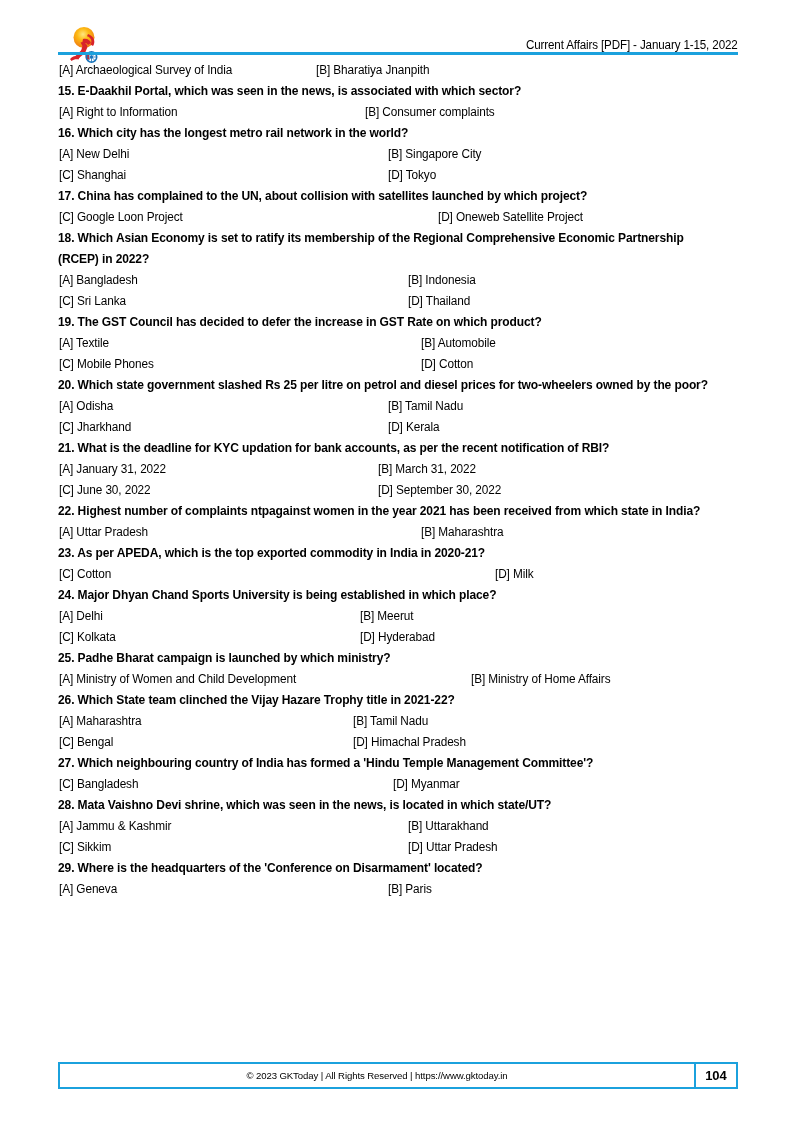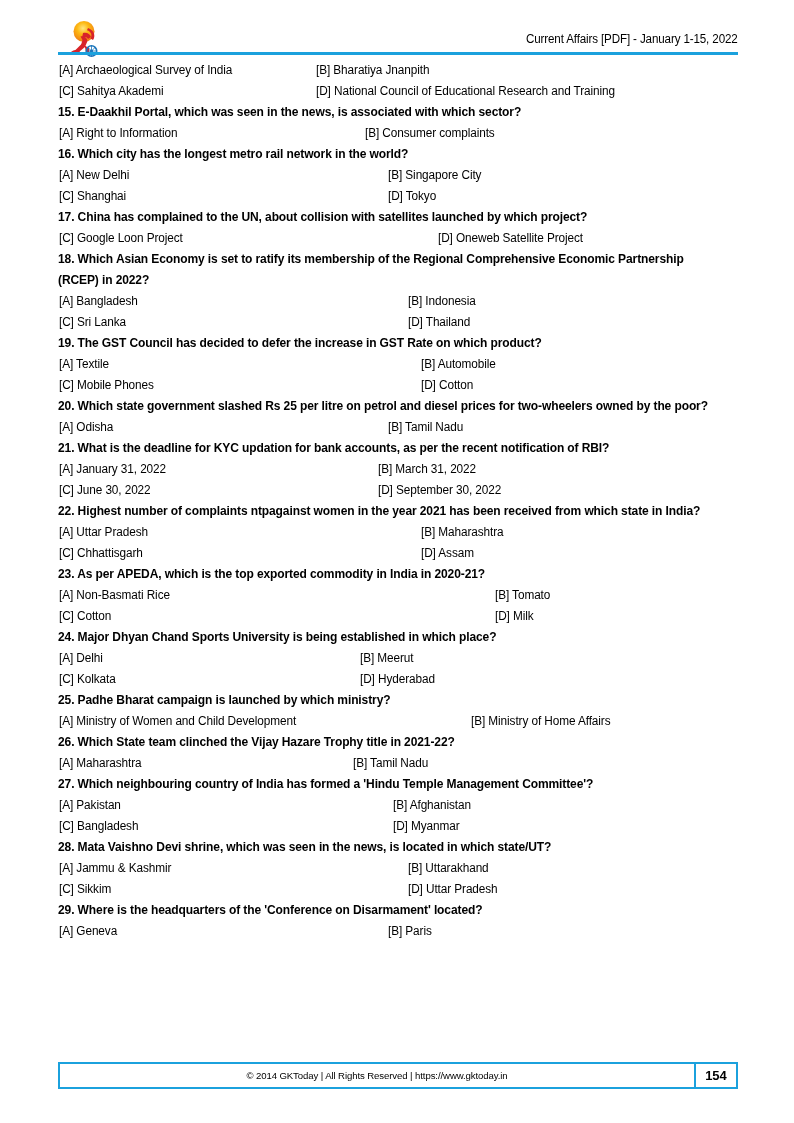--- a/index.html
+++ b/index.html
@@ -18,21 +18,21 @@
     height: 1123px;
     background: #ffffff;
     overflow: hidden;
     box-sizing: border-box;
   }
 
   
   .header {
     position: absolute;
     left: 58px;
-    top: 20px;
+    top: 26px;
     width: 680px;
     height: 38px;
   }
   .logo {
     position: absolute;
     left: 6px;
     top: 0px;
     width: 44px;
     height: 40px;
   }
@@ -159,24 +159,20 @@
     <div class="header-title">Current Affairs [PDF] - January 1-15, 2022</div>
   </div>
 
   <div class="header-rule"></div>
 
   <div class="content" id="content-root">
       <div class="optrow">
         <span class="opt opt-left">[A] Archaeological Survey of India</span>
         <span class="opt" style="left: 258px;">[B] Bharatiya Jnanpith</span>
       </div>
-      <div class="optrow">
-        <span class="opt opt-left">[C] Sahitya Akademi</span>
-        <span class="opt" style="left: 258px;">[D] National Council of Educational Research and Training</span>
-      </div>
       <div class="qline">15. E-Daakhil Portal, which was seen in the news, is associated with which sector?</div>
       <div class="optrow">
         <span class="opt opt-left">[A] Right to Information</span>
         <span class="opt" style="left: 307px;">[B] Consumer complaints</span>
       </div>
       <div class="qline">16. Which city has the longest metro rail network in the world?</div>
       <div class="optrow">
         <span class="opt opt-left">[A] New Delhi</span>
         <span class="opt" style="left: 330px;">[B] Singapore City</span>
       </div>
@@ -206,43 +202,39 @@
       </div>
       <div class="optrow">
         <span class="opt opt-left">[C] Mobile Phones</span>
         <span class="opt" style="left: 363px;">[D] Cotton</span>
       </div>
       <div class="qline">20. Which state government slashed Rs 25 per litre on petrol and diesel prices for two-wheelers owned by the poor?</div>
       <div class="optrow">
         <span class="opt opt-left">[A] Odisha</span>
         <span class="opt" style="left: 330px;">[B] Tamil Nadu</span>
       </div>
+      <div class="optrow">
+        <span class="opt opt-left">[C] Jharkhand</span>
+        <span class="opt" style="left: 330px;">[D] Kerala</span>
+      </div>
       <div class="qline">21. What is the deadline for KYC updation for bank accounts, as per the recent notification of RBI?</div>
       <div class="optrow">
         <span class="opt opt-left">[A] January 31, 2022</span>
         <span class="opt" style="left: 320px;">[B] March 31, 2022</span>
       </div>
       <div class="optrow">
         <span class="opt opt-left">[C] June 30, 2022</span>
         <span class="opt" style="left: 320px;">[D] September 30, 2022</span>
       </div>
       <div class="qline">22. Highest number of complaints ntpagainst women in the year 2021 has been received from which state in India?</div>
       <div class="optrow">
         <span class="opt opt-left">[A] Uttar Pradesh</span>
         <span class="opt" style="left: 363px;">[B] Maharashtra</span>
       </div>
-      <div class="optrow">
-        <span class="opt opt-left">[C] Chhattisgarh</span>
-        <span class="opt" style="left: 363px;">[D] Assam</span>
-      </div>
       <div class="qline">23. As per APEDA, which is the top exported commodity in India in 2020-21?</div>
-      <div class="optrow">
-        <span class="opt opt-left">[A] Non-Basmati Rice</span>
-        <span class="opt" style="left: 437px;">[B] Tomato</span>
-      </div>
       <div class="optrow">
         <span class="opt opt-left">[C] Cotton</span>
         <span class="opt" style="left: 437px;">[D] Milk</span>
       </div>
       <div class="qline">24. Major Dhyan Chand Sports University is being established in which place?</div>
       <div class="optrow">
         <span class="opt opt-left">[A] Delhi</span>
         <span class="opt" style="left: 302px;">[B] Meerut</span>
       </div>
       <div class="optrow">
@@ -252,25 +244,25 @@
       <div class="qline">25. Padhe Bharat campaign is launched by which ministry?</div>
       <div class="optrow">
         <span class="opt opt-left">[A] Ministry of Women and Child Development</span>
         <span class="opt" style="left: 413px;">[B] Ministry of Home Affairs</span>
       </div>
       <div class="qline">26. Which State team clinched the Vijay Hazare Trophy title in 2021-22?</div>
       <div class="optrow">
         <span class="opt opt-left">[A] Maharashtra</span>
         <span class="opt" style="left: 295px;">[B] Tamil Nadu</span>
       </div>
+      <div class="optrow">
+        <span class="opt opt-left">[C] Bengal</span>
+        <span class="opt" style="left: 295px;">[D] Himachal Pradesh</span>
+      </div>
       <div class="qline">27. Which neighbouring country of India has formed a 'Hindu Temple Management Committee'?</div>
-      <div class="optrow">
-        <span class="opt opt-left">[A] Pakistan</span>
-        <span class="opt" style="left: 335px;">[B] Afghanistan</span>
-      </div>
       <div class="optrow">
         <span class="opt opt-left">[C] Bangladesh</span>
         <span class="opt" style="left: 335px;">[D] Myanmar</span>
       </div>
       <div class="qline">28. Mata Vaishno Devi shrine, which was seen in the news, is located in which state/UT?</div>
       <div class="optrow">
         <span class="opt opt-left">[A] Jammu &amp; Kashmir</span>
         <span class="opt" style="left: 350px;">[B] Uttarakhand</span>
       </div>
       <div class="optrow">
@@ -278,17 +270,17 @@
         <span class="opt" style="left: 350px;">[D] Uttar Pradesh</span>
       </div>
       <div class="qline">29. Where is the headquarters of the 'Conference on Disarmament' located?</div>
       <div class="optrow">
         <span class="opt opt-left">[A] Geneva</span>
         <span class="opt" style="left: 330px;">[B] Paris</span>
       </div>
     </div>
 
   <div class="footer">
-    <div class="footer-main">© 2014 GKToday | All Rights Reserved | https://www.gktoday.in</div>
-    <div class="footer-page">154</div>
+    <div class="footer-main">© 2023 GKToday | All Rights Reserved | https://www.gktoday.in</div>
+    <div class="footer-page">104</div>
   </div>
 
 </div>
 
 </body></html>

